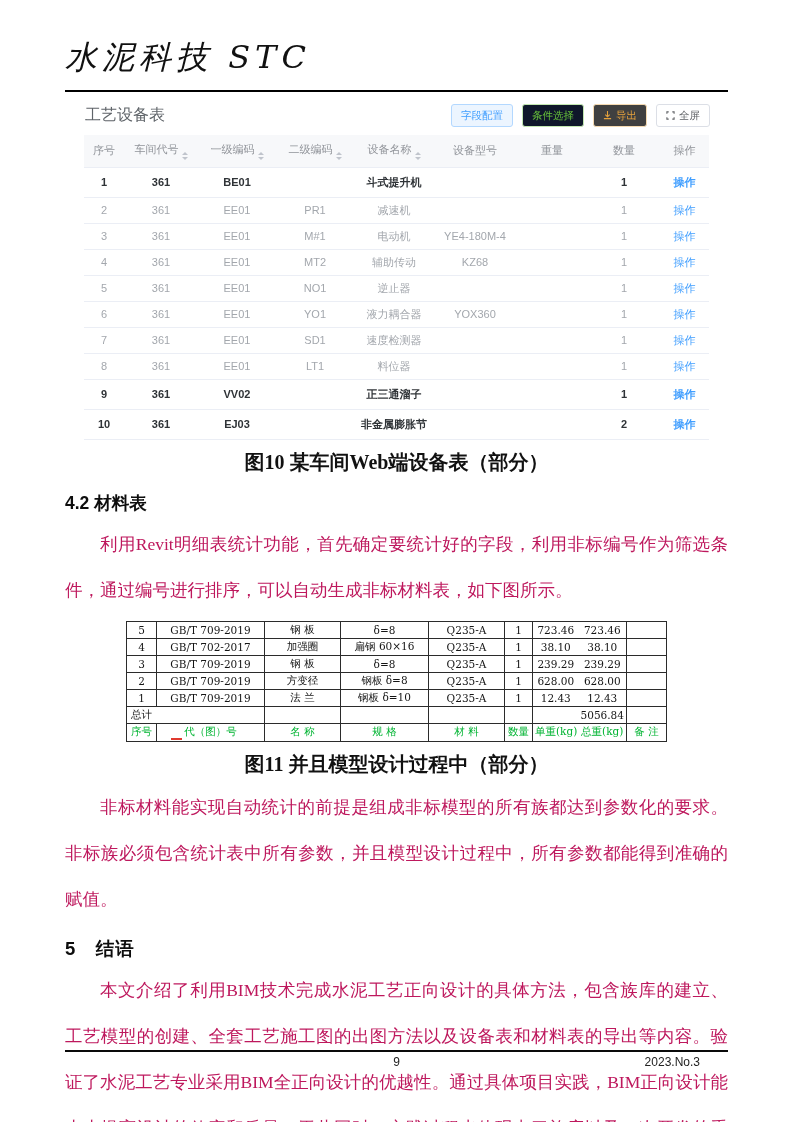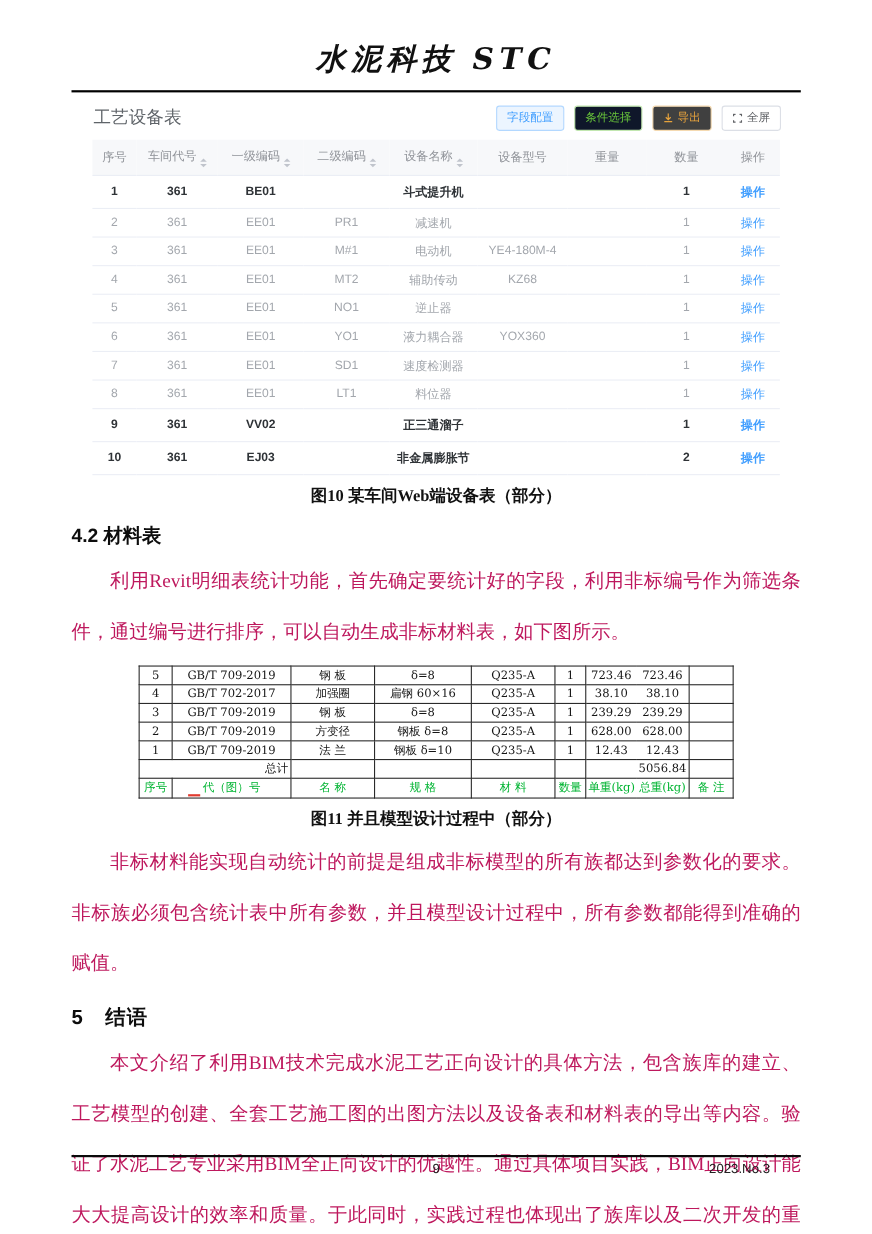--- a/index.html
+++ b/index.html
@@ -5,22 +5,22 @@
   * { box-sizing: border-box; margin: 0; padding: 0; }
   html,body { background:#fff; }
   body {
     width:793px; height:1122px; position:relative; overflow:hidden;
     font-family:"Liberation Serif","DejaVu Serif",serif; color:#1a1a1a;
   }
   .content { position:absolute; left:65px; top:0; width:663px; }
 
   
   .journal-title {
-    margin-top:36px; text-align:center; font-family:"DejaVu Serif",serif;
-    font-size:27px; font-weight:700; font-style:italic; letter-spacing:5px; color:#111;
+    margin-top:36px; text-align:left; font-family:"DejaVu Serif",serif;
+    font-size:32px; font-weight:400; font-style:italic; letter-spacing:5px; color:#111;
   }
   .rule-top { margin-top:10px; border-top:2.5px solid #000; }
 
   
   .panel { margin-top:4px; font-family:"Liberation Sans","DejaVu Sans",sans-serif; }
   .panel-header { display:flex; justify-content:space-between; align-items:center; padding:8px 18px 6px 20px; }
   .panel-title { font-size:16px; color:#5f6469; }
   .btn-group { display:flex; gap:9px; }
   .btn {
     font-size:10.5px; line-height:1; padding:5px 9px; border-radius:3px;
@@ -47,21 +47,21 @@
   }
   table.equip tr.bold-row td { color:#2f3337; font-weight:700; padding:7px 2px; }
   .op-link { color:#409eff; cursor:pointer; text-decoration:none; }
   .caret-wrap { display:inline-flex; flex-direction:column; margin-left:3px; vertical-align:-2px; }
   .caret { width:0; height:0; border:3.5px solid transparent; }
   .caret.up   { border-bottom-color:#c0c4cc; border-top-width:0; margin-bottom:2px; }
   .caret.down { border-top-color:#c0c4cc; border-bottom-width:0; }
 
   
   .fig-caption {
-    margin-top:9px; text-align:center; font-size:15px; font-weight:700; color:#111;
+    margin-top:9px; text-align:center; font-size:20px; font-weight:700; color:#111;
     font-family:"Liberation Serif","DejaVu Serif",serif;
   }
   .sec-heading {
     font-family:"Liberation Sans","DejaVu Sans",sans-serif; font-weight:700; color:#0d0d0d;
   }
   .h42 { margin-top:15px; font-size:17.5px; }
   .h5  { margin-top:14px; font-size:18.5px; letter-spacing:1px; }
   .para {
     margin-top:6px; font-size:17.5px; line-height:46px; text-align:justify;
     text-indent:2em; color:#be185d;
@@ -71,21 +71,21 @@
   table.mat {
     margin:8px auto 0; border-collapse:collapse; width:540px; table-layout:fixed;
     font-family:"DejaVu Serif",serif; font-size:10.5px; color:#151515;
   }
   table.mat td {
     border:1px solid #2b2b2b; text-align:center; padding:1px 2px; height:16px;
     white-space:nowrap; overflow:hidden;
   }
   table.mat td.no-r { border-right:none; }
   table.mat td.no-l { border-left:none; }
-  table.mat td.left { text-align:right; padding-left:4px;margin-top:36px; }
+  table.mat td.left { text-align:left; padding-left:4px;margin-top:36px; }
   table.mat tr.green-row td { color:#00b432; height:18px; }
   .red-mark { position:absolute; left:14px; bottom:1px; width:11px; height:2px; background:#e03a2f; }
   .pos-rel { position:relative; }
 
   
   .footer { position:absolute; left:65px; top:1050px; width:663px; }
   .footer-rule { border-top:2.5px solid #0a0a0a; }
   .footer-row { position:relative; margin-top:3px; font-family:"Liberation Sans",sans-serif; font-size:12px; color:#222; }
   .page-num { text-align:center; }
   .issue { position:absolute; right:28px; top:0; }

